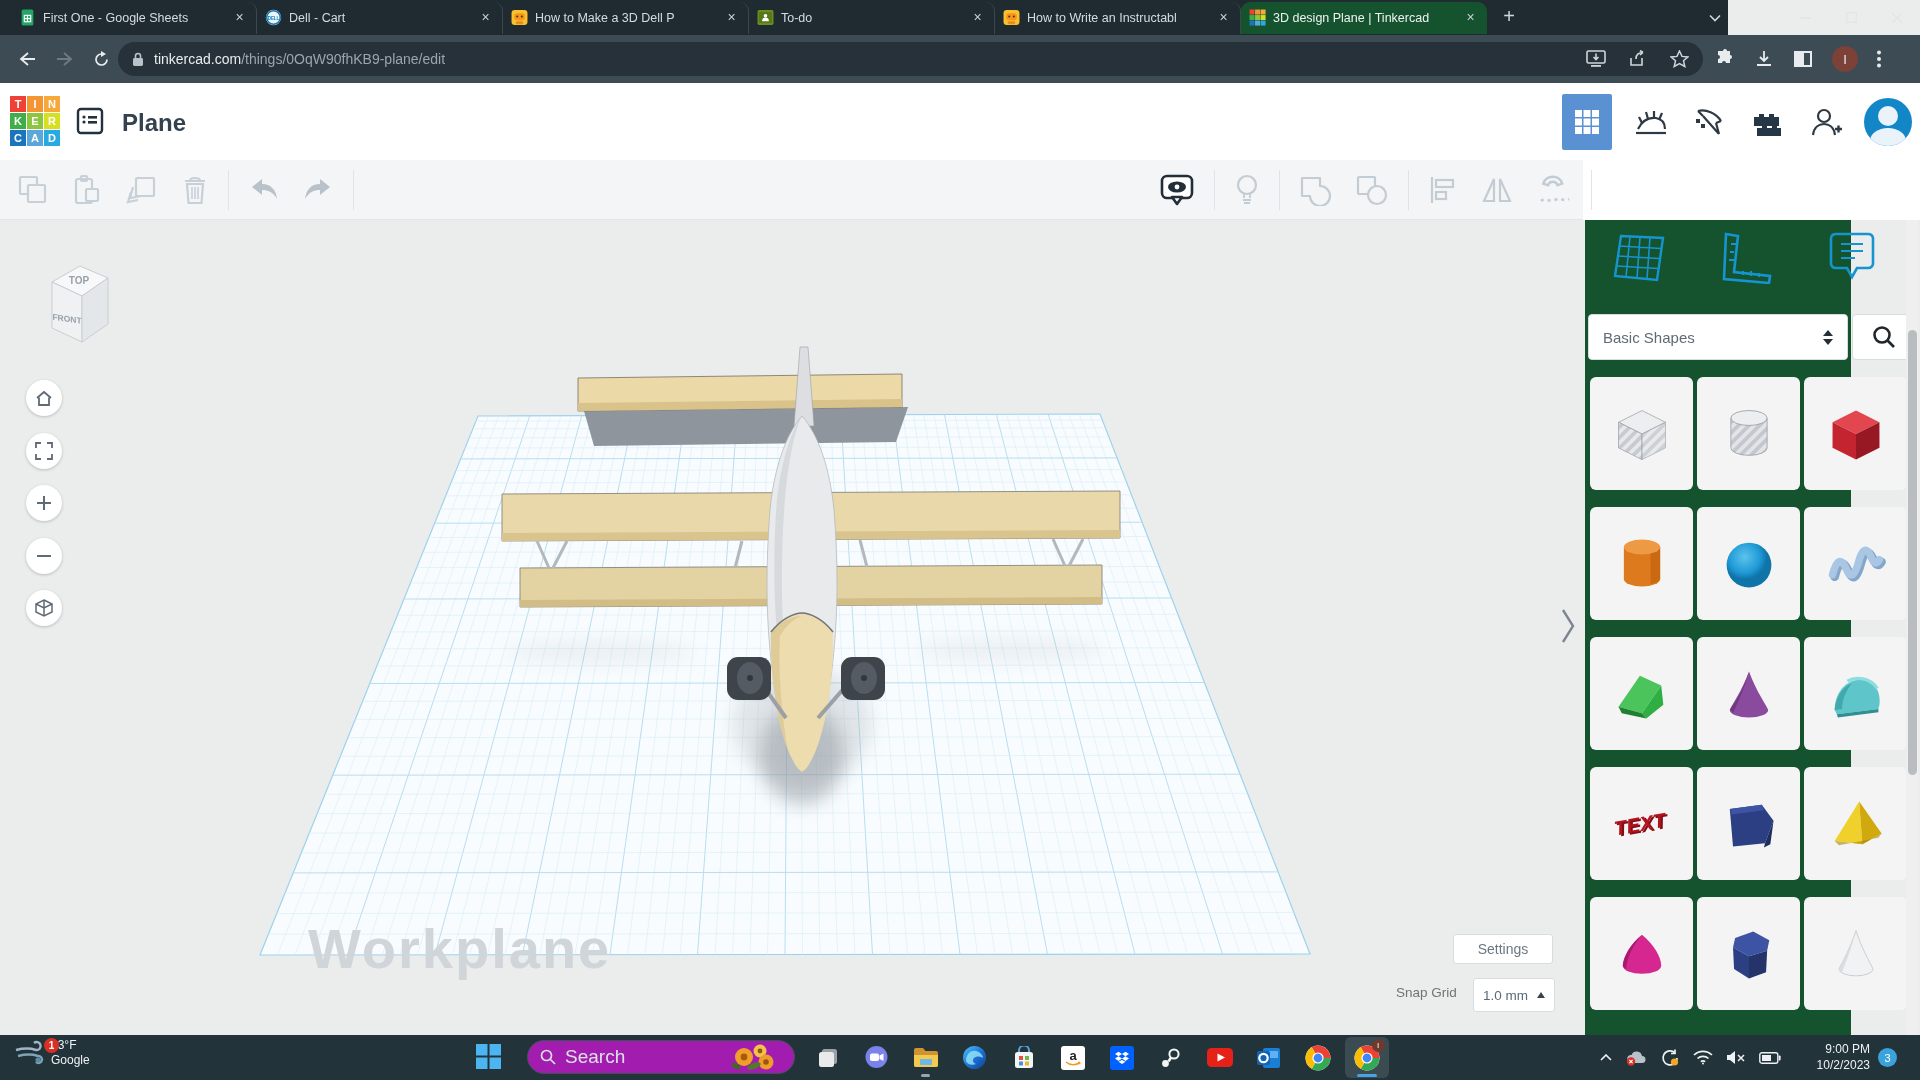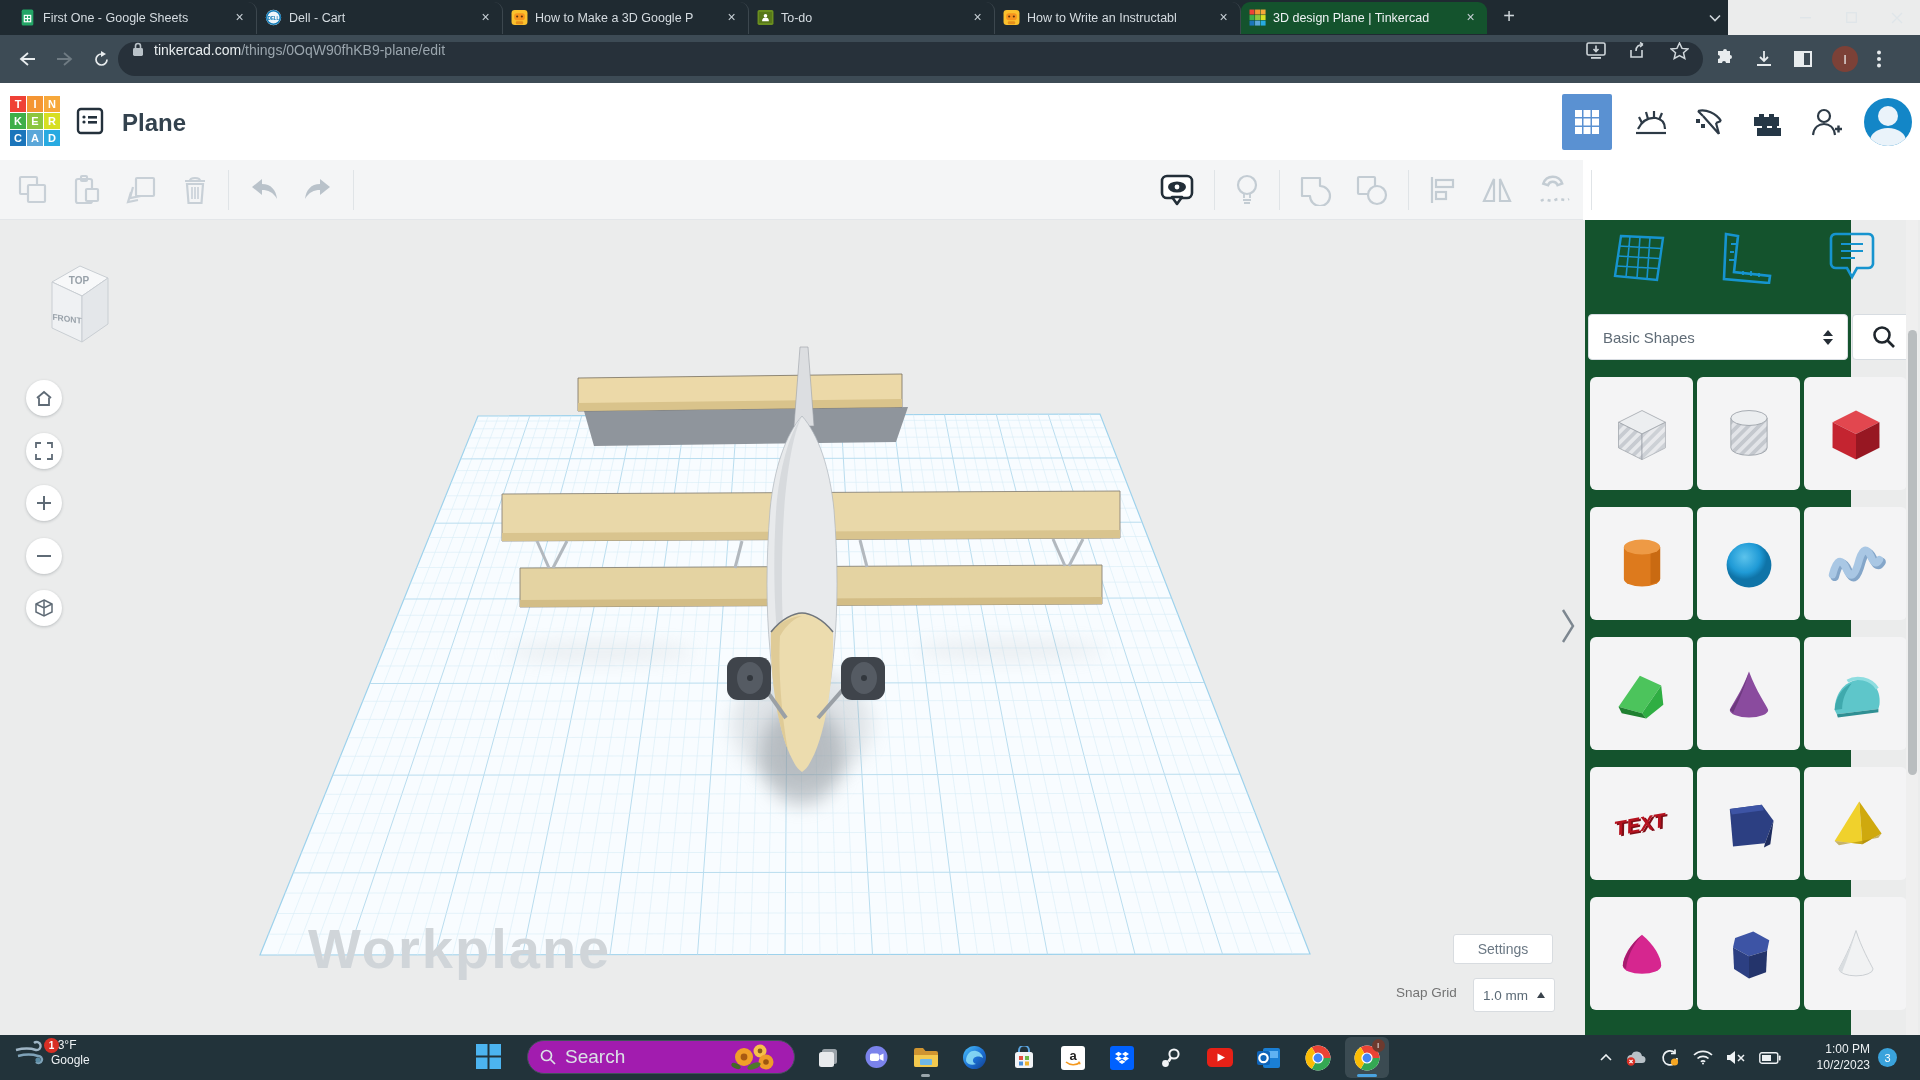--- a/index.html
+++ b/index.html
@@ -18,21 +18,21 @@
   .tab-close{width:17px;height:17px;line-height:16px;text-align:center;border-radius:50%;
              font-size:14px;color:#c7cfd5}
   .newtab{width:28px;height:28px;margin:0 0 2px 8px;color:#cfd6da;font-size:20px;line-height:26px;
           text-align:center;border-radius:50%}
   #win-controls{position:absolute;right:0;top:0;height:35px;display:flex}
   .winbtn{width:46px;height:35px;display:flex;align-items:center;justify-content:center;color:#dfe5e9;font-size:13px}
   #tab-search{position:absolute;right:190px;top:0;height:35px;width:30px;display:flex;align-items:center;justify-content:center;color:#cfd6da}
   #navbar{position:absolute;top:35px;left:0;width:1920px;height:48px;background:#3d4b55}
   .navbtn{position:absolute;top:7px;width:34px;height:34px;display:flex;align-items:center;justify-content:center;border-radius:50%}
   #omnibox{position:absolute;left:118px;top:42px;width:1585px;height:34px;border-radius:17px;
-           background:#27313a;display:flex;padding:0 14px;box-sizing:border-box}
+           background:#27313a;display:flex;align-items:center;padding:0 14px;box-sizing:border-box}
   #omni-url{font-size:14px;white-space:nowrap;margin-left:10px;flex:1}
   #omni-url .host{color:#e8edef}
   #omni-url .path{color:#9aa5ad}
   .omni-ic{margin-left:22px}
   #nav-right{position:absolute;left:1715px;top:35px;height:48px;display:flex;align-items:center;gap:19px}
   #avatar-browser{width:26px;height:26px;border-radius:50%;background:#7c4137;color:#eee;
      font-size:13px;display:flex;align-items:center;justify-content:center}
   
   #tc-header{position:absolute;top:83px;left:0;width:1920px;height:77px;background:#fff}
   #tc-logo{position:absolute;left:10px;top:13px;width:50px;height:52px;display:grid;
@@ -136,21 +136,21 @@
       <div class="tab">
         <span class="favicon">
           <svg width="17" height="17" viewBox="0 0 16 16">
             <rect x="0.5" y="1" width="15" height="14" rx="3" fill="#fbc12d"></rect>
             <rect x="3" y="4" width="10" height="6.5" rx="2.5" fill="#f7941e"></rect>
             <circle cx="5.8" cy="7" r="1" fill="#5a3210"></circle>
             <circle cx="10.2" cy="7" r="1" fill="#5a3210"></circle>
             <rect x="4.5" y="11.5" width="7" height="2.8" rx="1.2" fill="#e58f1a"></rect>
           </svg>
         </span>
-        <span class="tab-title">How to Make a 3D Google P</span>
+        <span class="tab-title">How to Make a 3D Dell P</span>
         <span class="tab-close">×</span>
       </div>
       <div class="tab">
         <span class="favicon">
           <svg width="17" height="17" viewBox="0 0 16 16">
             <rect x="0.5" y="1" width="15" height="14" rx="1.5" fill="#6a8f1f"></rect>
             <rect x="2" y="2.8" width="12" height="10.4" fill="#57771a"></rect>
             <circle cx="8" cy="6.4" r="1.7" fill="#fff"></circle>
             <path d="M4.8,11.5 c0,-2.4 1.4,-3.4 3.2,-3.4 c1.8,0 3.2,1 3.2,3.4 Z" fill="#fff"></path>
           </svg>
@@ -986,16 +986,16 @@
       </span>
     <span>
       <svg width="22" height="12" viewBox="0 0 22 12">
           <rect x="0.8" y="0.8" width="18" height="10.4" rx="2" fill="none" stroke="#eef2f4" stroke-width="1.4"></rect>
           <rect x="3" y="3" width="9" height="6" fill="#eef2f4"></rect>
           <rect x="19.8" y="3.5" width="1.8" height="5" rx="0.8" fill="#eef2f4"></rect>
         </svg>
       </span>
   </div>
   <div id="clock">
-    <span>1:00 PM</span><br><span>10/2/2023</span>
+    <span>9:00 PM</span><br><span>10/2/2023</span>
   </div>
   <div id="nbadge">3</div>
 </div>
 
 </body></html>

